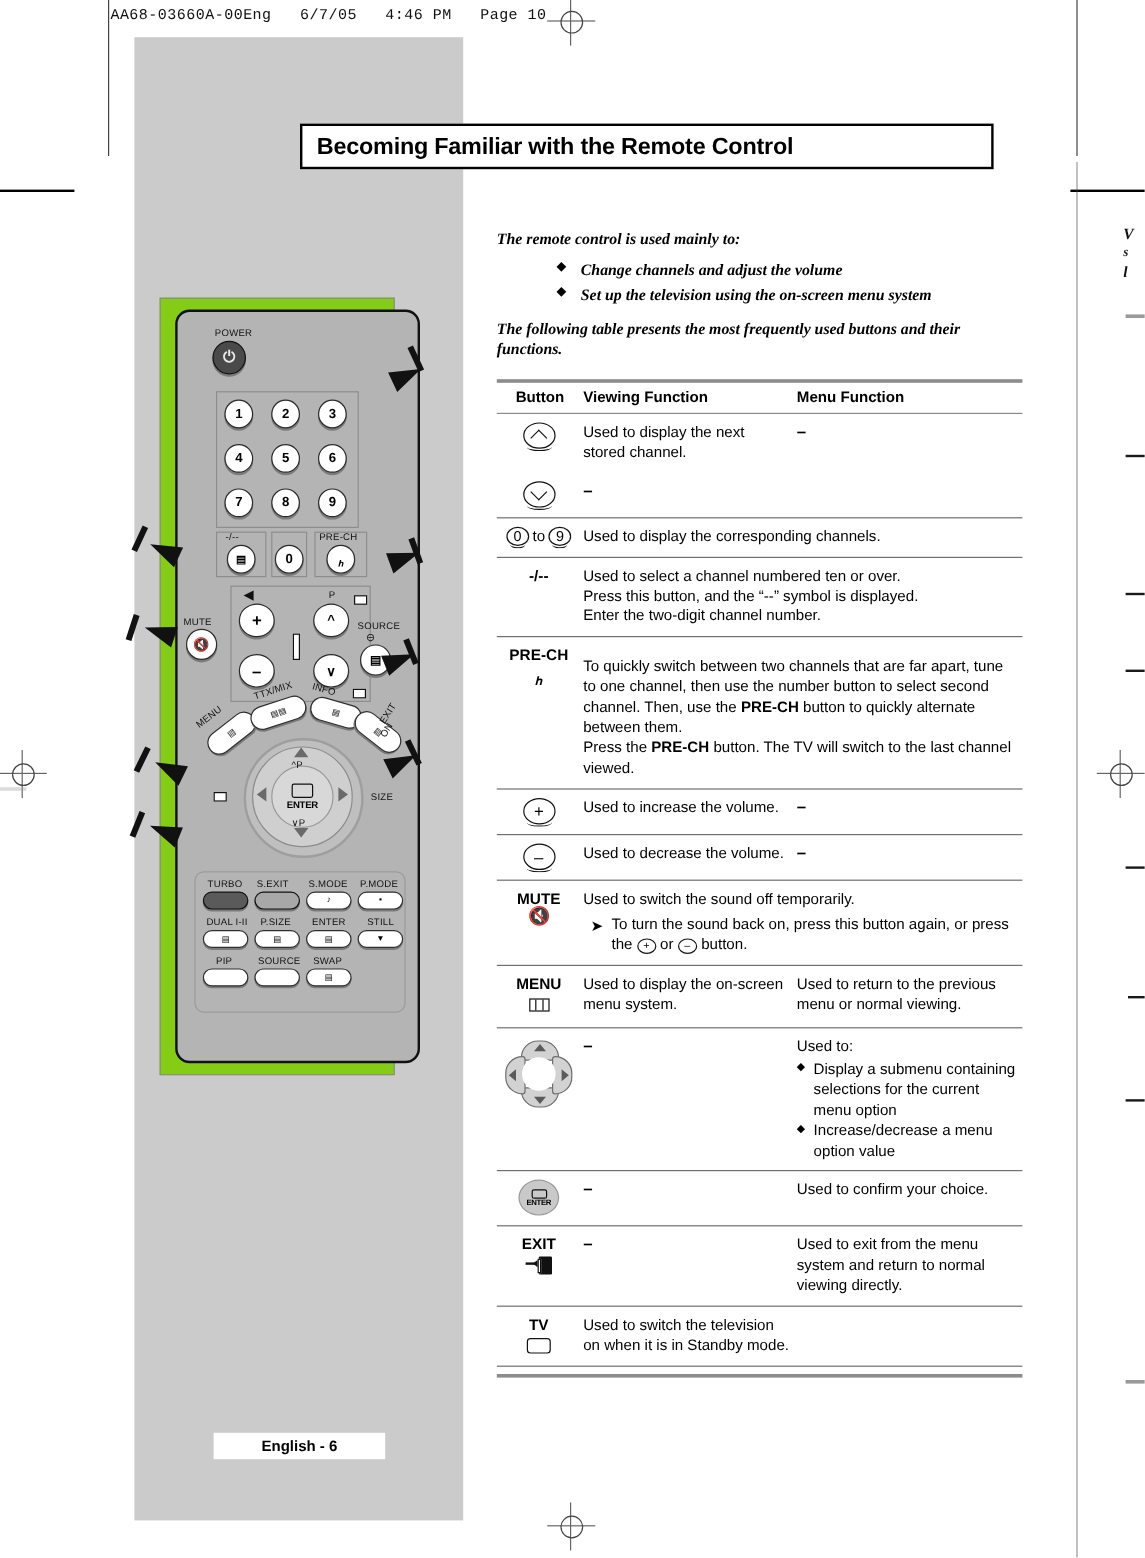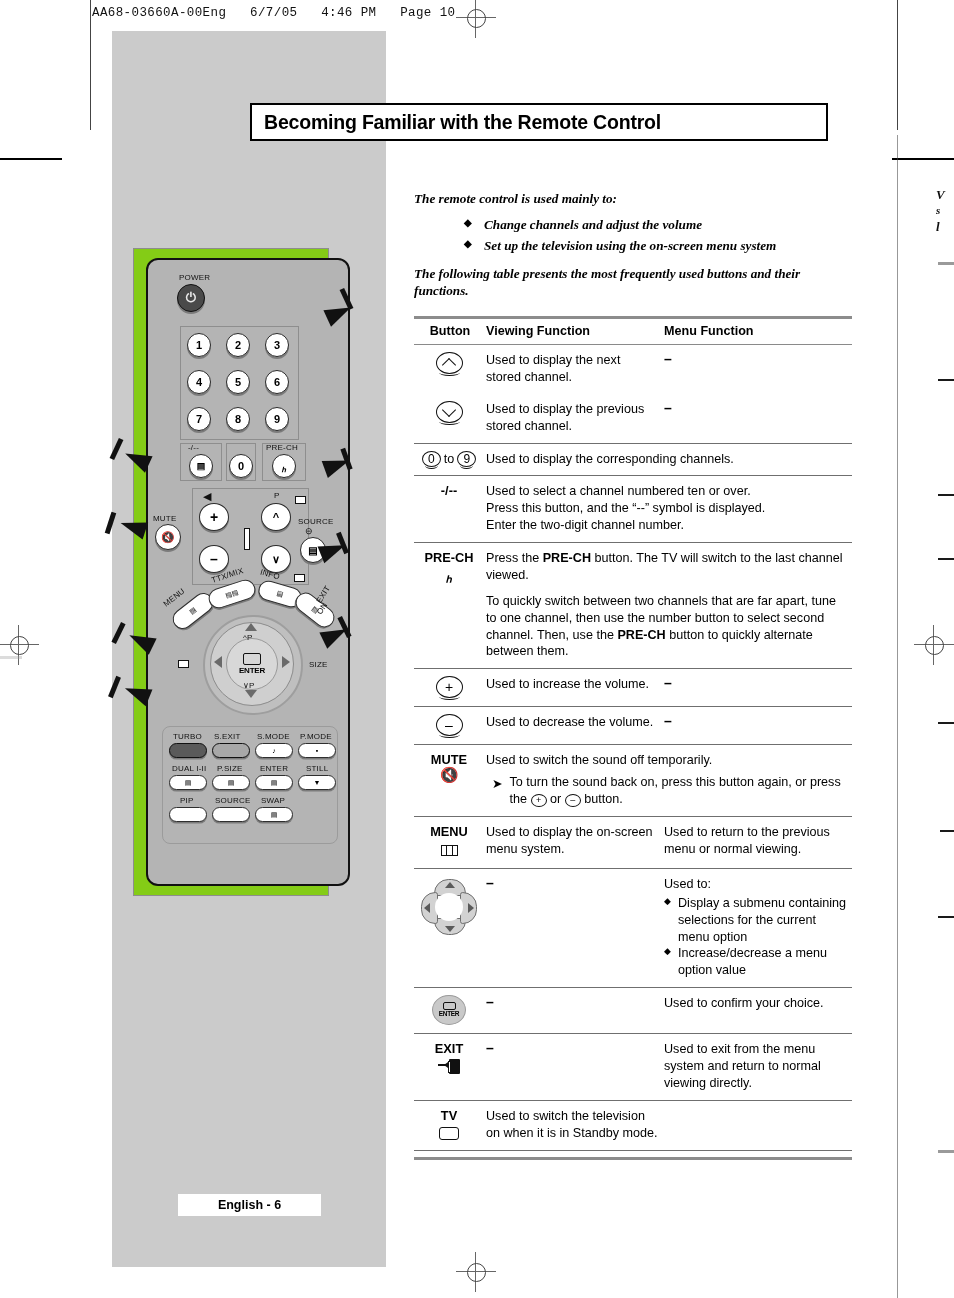--- a/index.html
+++ b/index.html
@@ -221,21 +221,20 @@
     <div class="c-menu cell dash">–</div>
   </div>
 
   <div class="trow rowline">
     <div class="c-btn">
       <span class="circbtn">
           <span class="chev dn"></span>
           <span class="shadow"></span>
         </span>
     </div>
-    <div class="c-view cell">Used to display the previous stored channel.</div>
     <div class="c-menu cell dash">–</div>
   </div>
 
   <div class="trow rowline">
     <div class="c-btn" style="display:flex;align-items:center;justify-content:center;gap:3px;">
       <span class="circbtn sm">
           <span class="digit">0</span>
           <span class="shadow"></span>
         </span>
       <span class="cell">to</span>
@@ -253,25 +252,25 @@
 Press this button, and the “--” symbol is displayed.
 Enter the two-digit channel number.</div>
   </div>
 
   <div class="trow rowline">
     <div class="c-btn">
       <div class="lbl">PRE-CH</div>
       <div class="sglyph">ₕ</div>
     </div>
     <div class="c-view cell" style="width:auto;flex:1 1 auto;">
+      <div style="margin-top:9px;">
+        <span>To quickly switch between two channels that are far apart, tune to one channel, then use the number button to select second channel. Then, use the </span><b>PRE-CH</b><span> button to quickly alternate between them.</span>
+      </div>
       <div>
         <span>Press the </span><b>PRE-CH</b><span> button. The TV will switch to the last channel viewed.</span>
-      </div>
-      <div style="margin-top:9px;">
-        <span>To quickly switch between two channels that are far apart, tune to one channel, then use the number button to select second channel. Then, use the </span><b>PRE-CH</b><span> button to quickly alternate between them.</span>
       </div>
     </div>
   </div>
 
   <div class="trow rowline">
     <div class="c-btn">
       <span class="circbtn">
           <span class="plusmin">+</span>
           <span class="shadow"></span>
         </span>

